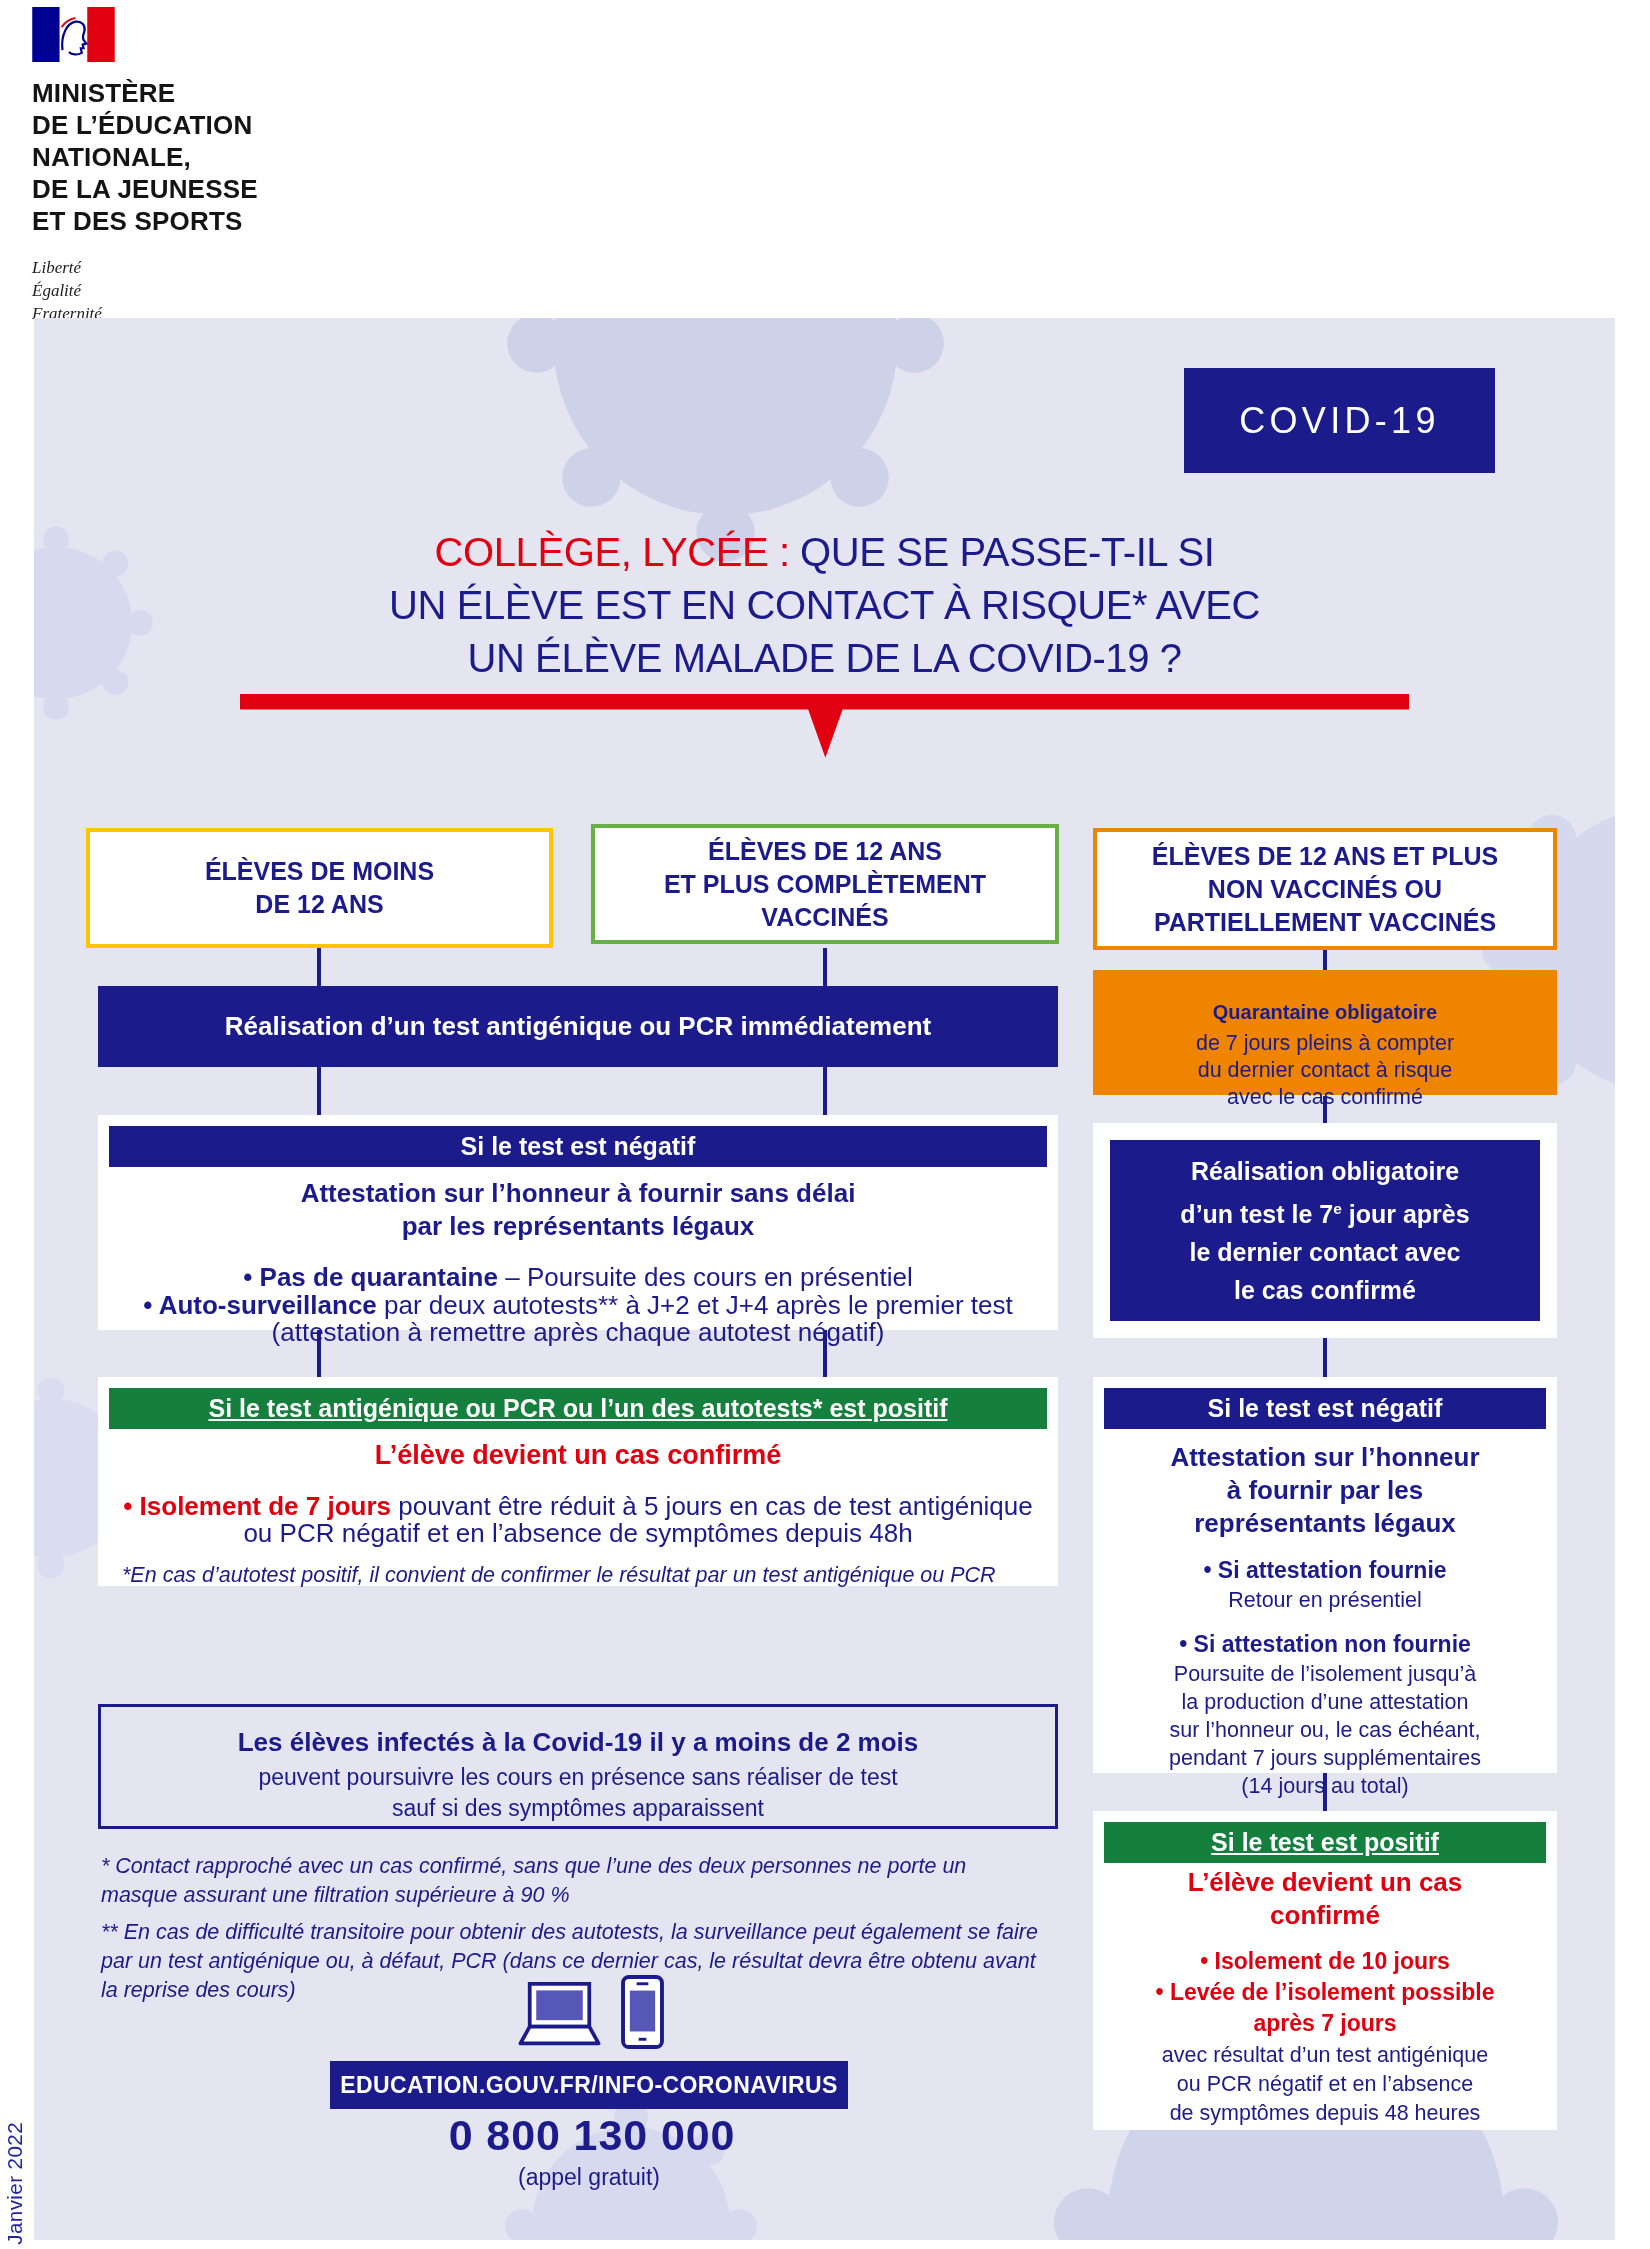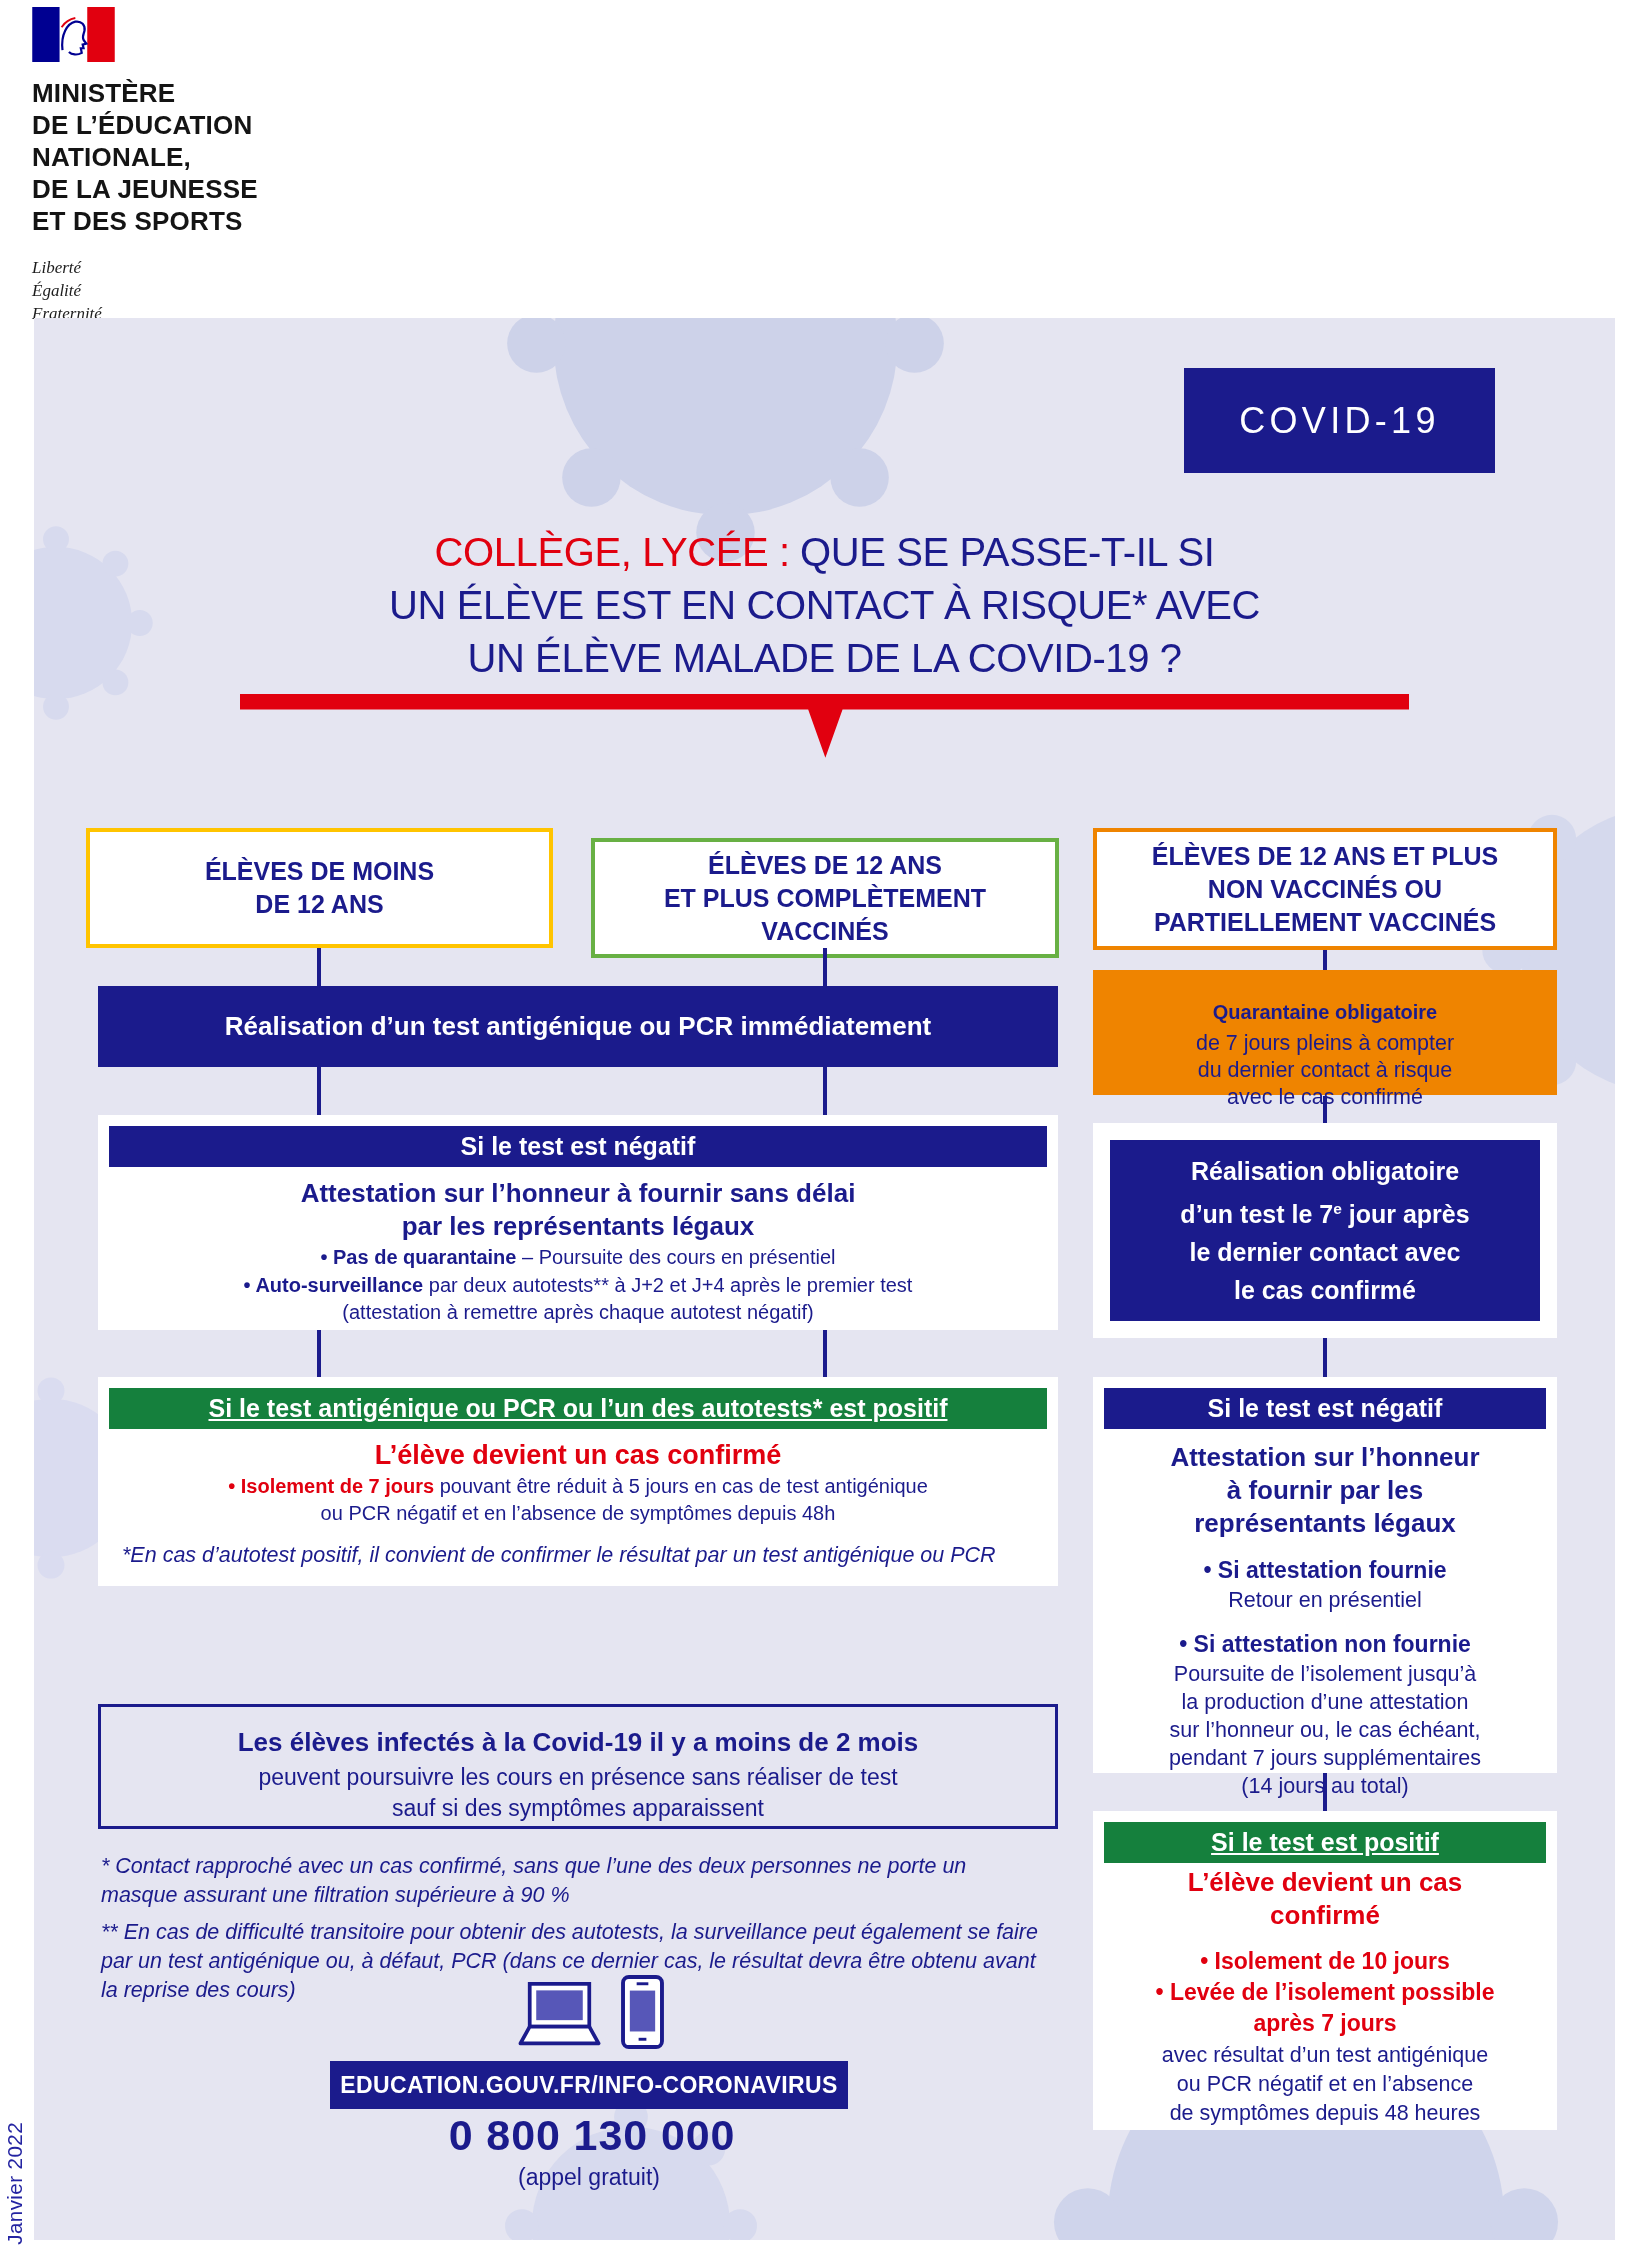--- a/index.html
+++ b/index.html
@@ -54,21 +54,21 @@
         display:flex;align-items:center;justify-content:center;text-align:center;
         font-weight:bold;font-size:25px;line-height:38px;}
   .navybox sup{font-size:15.5px;vertical-align:super;}
   .flat-navy{background:#1b1b8c;color:#fff;display:flex;align-items:center;justify-content:center;
         font-weight:bold;font-size:26px;}
   .orangebox{background:#ef8400;color:#1b1b8c;box-sizing:border-box;text-align:center;padding-top:13.8px;}
   .orangebox .h{font-weight:bold;font-size:20px;line-height:33px;margin-top:12px;}
   .orangebox .b{font-size:21.5px;line-height:27px;margin-top:1.7px;}
   .heading-navy{font-weight:bold;font-size:26px;line-height:33px;color:#1b1b8c;margin-top:10.3px;}
   .heading-red{font-weight:bold;font-size:27px;line-height:34px;color:#e1000f;margin-top:8.6px;}
-  .bullets{font-size:20px;line-height:27.5px;color:#1b1b8c;margin-top:1px;}
+  .bullets{font-size:26px;line-height:27.5px;color:#1b1b8c;margin-top:21px;}
   .bullets .b{font-weight:bold;}
   .bullets .rb{font-weight:bold;color:#e1000f;}
   .note{font-style:italic;font-size:21.5px;color:#1b1b8c;text-align:left;margin:15.5px 24px 0;}
   .infected{border:3.4px solid #1b1b8c;box-sizing:border-box;text-align:center;padding-top:19px;}
   .infected .h{font-weight:bold;font-size:26px;line-height:33px;}
   .infected .b{font-size:23px;line-height:31px;margin-top:3.4px;}
   .footnote{font-style:italic;font-size:21.5px;line-height:29px;color:#1b1b8c;text-align:left;}
   
   .rheading{font-weight:bold;font-size:26px;line-height:33px;color:#1b1b8c;margin-top:12px;}
   .rb-bold{font-weight:bold;font-size:23px;color:#1b1b8c;margin-top:17px;}
@@ -186,21 +186,21 @@
     <div>UN ÉLÈVE EST EN CONTACT À RISQUE* AVEC</div>
     <div>UN ÉLÈVE MALADE DE LA COVID-19 ?</div>
   </h1>
 
   <svg class="z divider" width="1169" height="69" viewBox="0 0 1360 80">
     <path d="M0 0 H1360 V18 H701 L681 74 L661 18 H0 Z" fill="#e1000f"></path>
   </svg>
 
   <div class="z hdr hdr-yellow pl" style="left:52px;top:510px;width:467px;height:120px;">ÉLÈVES DE MOINS
 DE 12 ANS</div>
-  <div class="z hdr hdr-green pl" style="left:557px;top:520px;width:468px;height:120px;">ÉLÈVES DE 12 ANS
+  <div class="z hdr hdr-green pl" style="left:557px;top:506px;width:468px;height:120px;">ÉLÈVES DE 12 ANS
 ET PLUS COMPLÈTEMENT
 VACCINÉS</div>
   <div class="z hdr hdr-orange pl" style="left:1059px;top:510px;width:464px;height:122px;">ÉLÈVES DE 12 ANS ET PLUS
 NON VACCINÉS OU
 PARTIELLEMENT VACCINÉS</div>
 
   <div class="z conn" style="left:283px;top:630px;height:38px;"></div>
   <div class="z conn" style="left:789px;top:630px;height:38px;"></div>
   <div class="z conn" style="left:1289px;top:632px;height:20.6px;"></div>
   <div class="z conn" style="left:283px;top:749px;height:48px;"></div>

